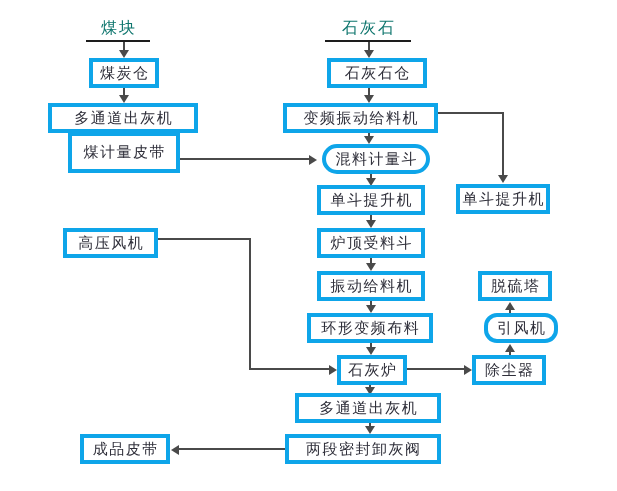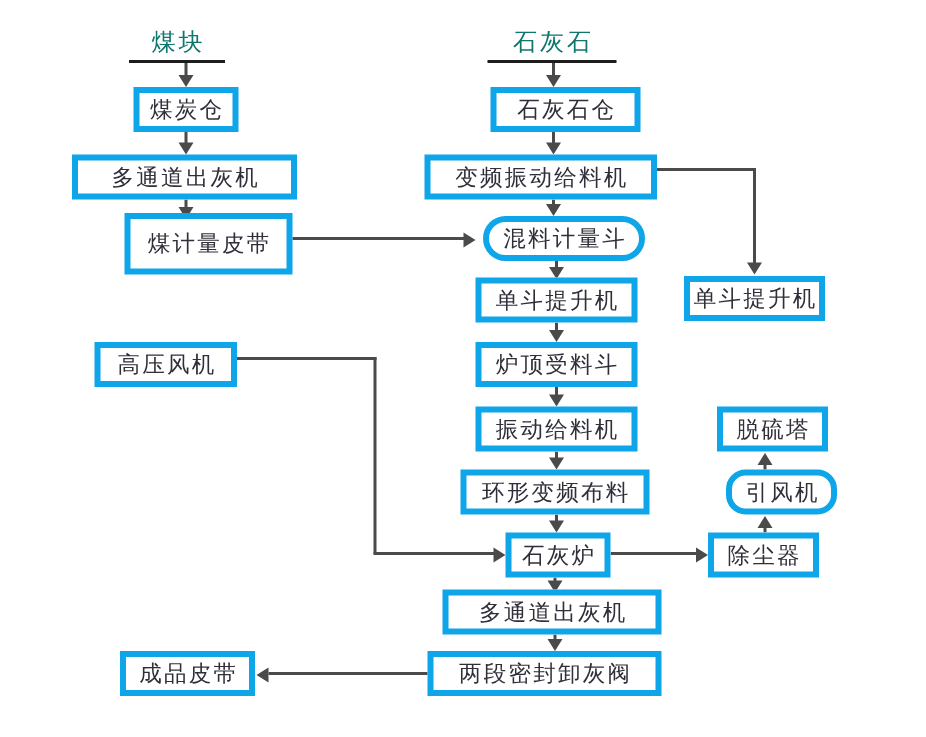--- a/index.html
+++ b/index.html
@@ -87,21 +87,21 @@
   <div class="title" style="left:325px;top:16px;width:86px;height:26px;">
     <span>石灰石</span>
   </div>
 
   <div class="node" style="left:89px;top:58px;width:70px;height:30px;">
     <span>煤炭仓</span>
   </div>
   <div class="node" style="left:48px;top:103px;width:150px;height:30px;">
     <span>多通道出灰机</span>
   </div>
-  <div class="node" style="left:68px;top:142px;width:112px;height:41px;margin-left:15px;">
+  <div class="node" style="left:68px;top:132px;width:112px;height:41px;">
     <span>煤计量皮带</span>
   </div>
   <div class="node" style="left:63px;top:228px;width:95px;height:30px;">
     <span>高压风机</span>
   </div>
   <div class="node" style="left:80px;top:434px;width:90px;height:30px;">
     <span>成品皮带</span>
   </div>
 
   <div class="node" style="left:327px;top:58px;width:100px;height:30px;">

